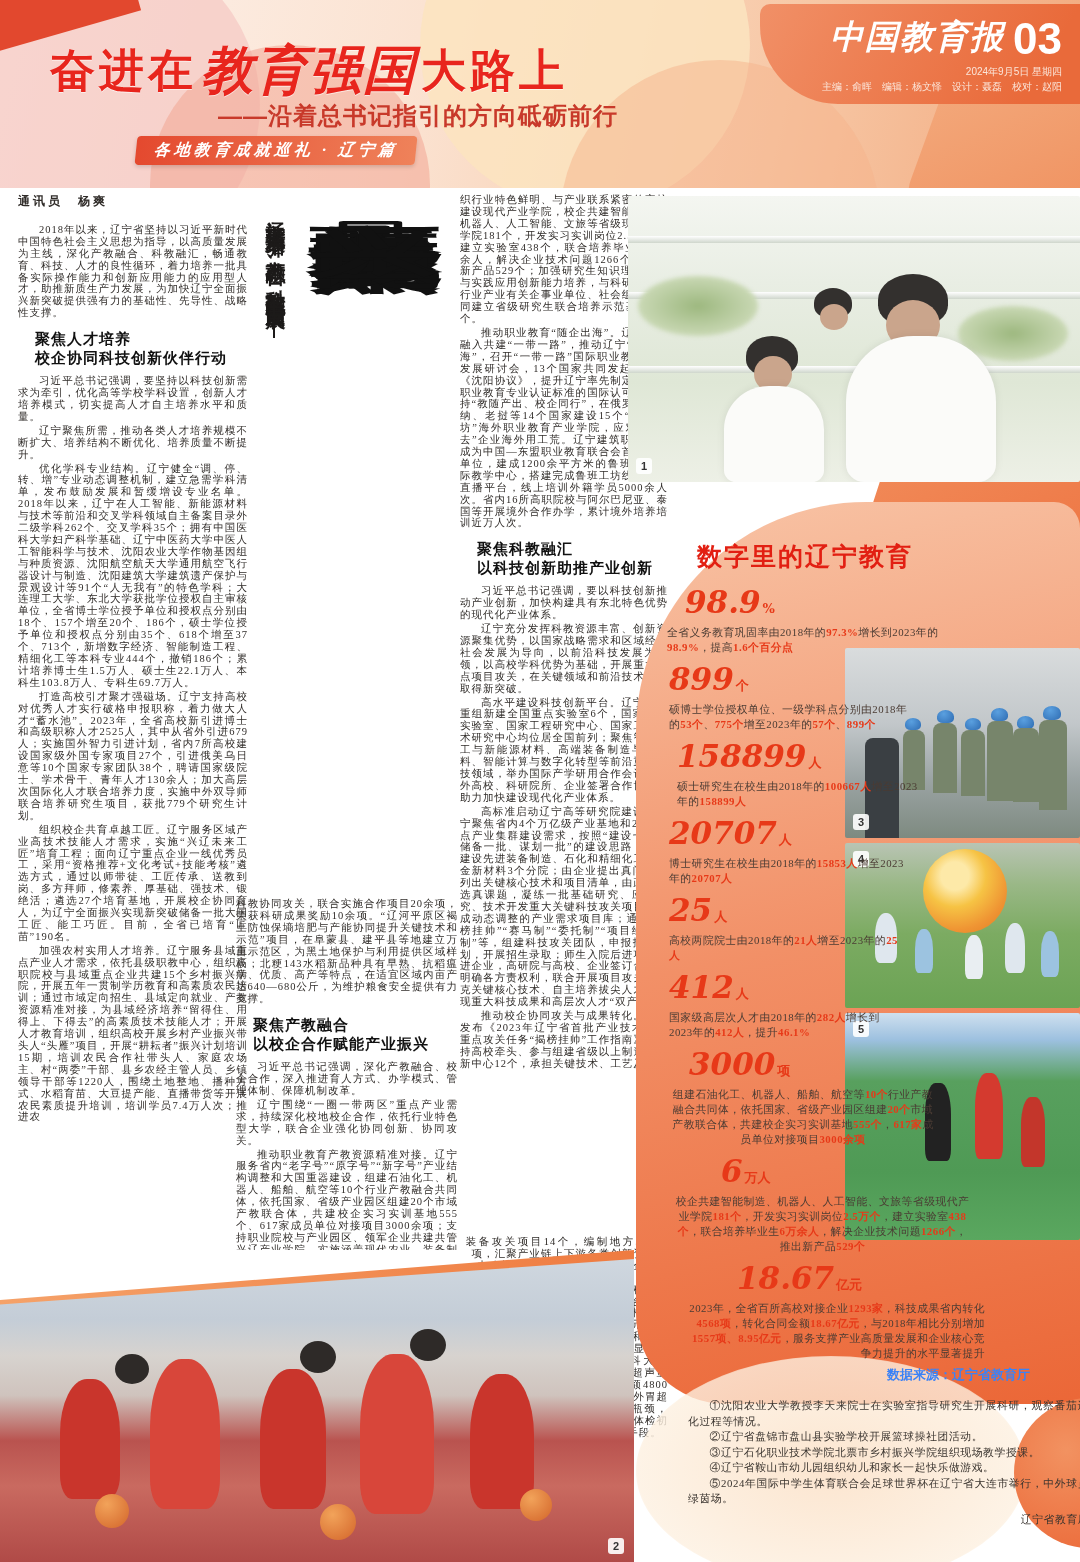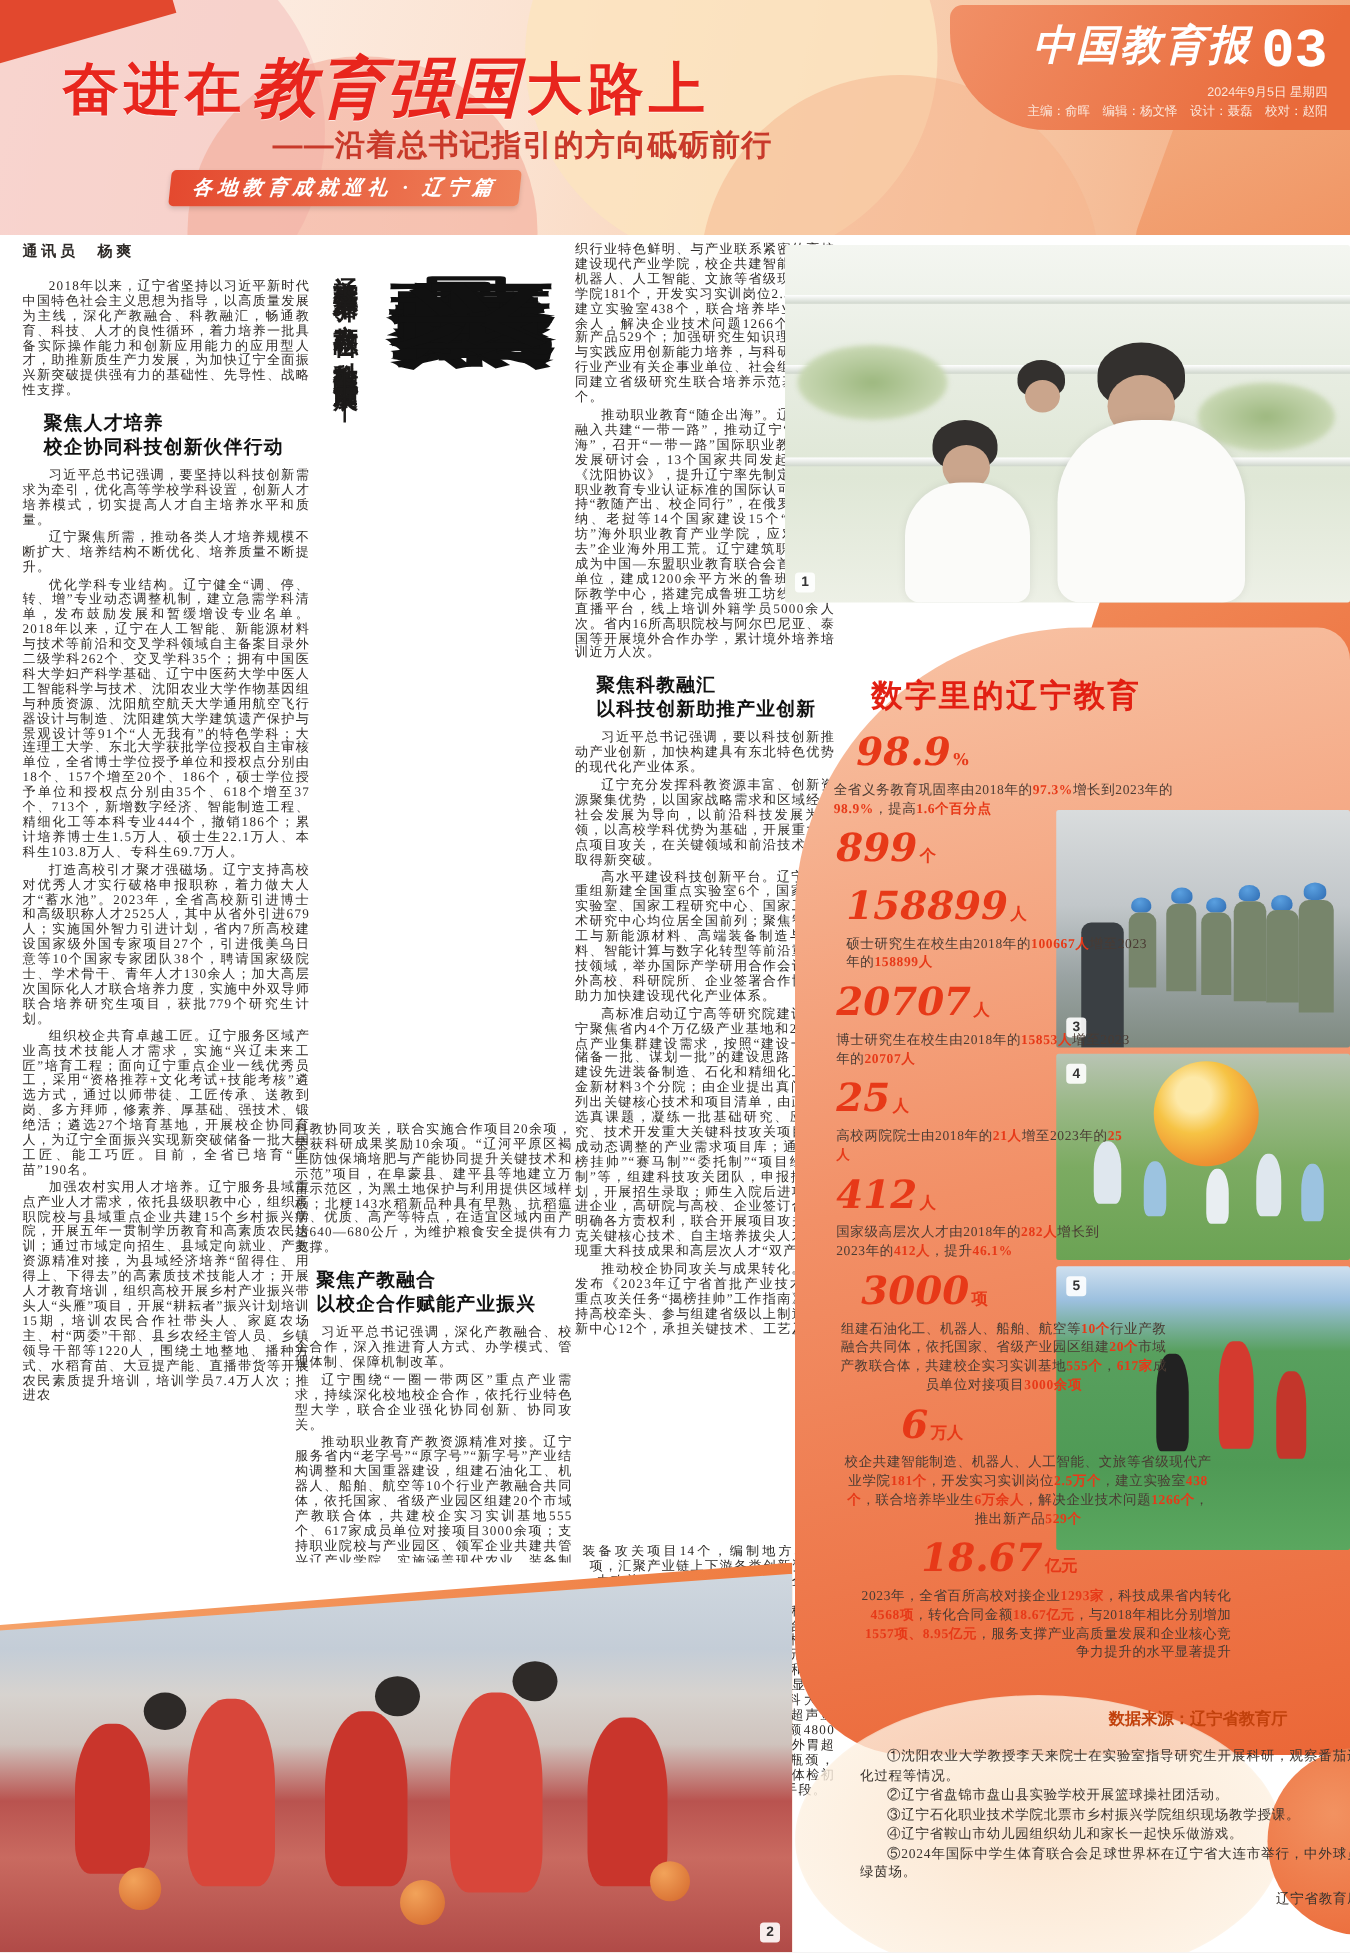--- a/index.html
+++ b/index.html
@@ -12,21 +12,21 @@
   .bn-c1{left:-70px;top:-60px;width:330px;height:330px;background:#f6c9c4;opacity:.75;}
   .bn-c2{left:150px;top:45px;width:280px;height:280px;background:#f2a694;opacity:.55;}
   .bn-c3{left:420px;top:-120px;width:330px;height:330px;background:#fbe4c0;opacity:.85;}
   .bn-c4{left:560px;top:60px;width:320px;height:320px;background:#f5b48c;opacity:.5;}
   .bn-red{position:absolute;left:-14px;top:-26px;width:150px;height:58px;background:#e2482e;transform:rotate(-16deg);}
   .bn-wedge{position:absolute;left:930px;top:40px;width:260px;height:220px;background:linear-gradient(135deg,#f4b084,#ee8551);transform:rotate(20deg);border-radius:30px;}
   .masthead{position:absolute;left:760px;top:4px;width:320px;height:100px;
             background:linear-gradient(120deg,#f19067 0%,#e96a3a 85%);
             border-radius:10px 0 0 78px;text-align:right;padding:10px 18px 0 0;box-sizing:border-box;}
   .mh-brand{font-style:italic;font-weight:700;font-size:33px;color:#fff;letter-spacing:2px;}
-  .mh-page{font-family:Liberation Mono, monospace;font-weight:700;font-size:44px;color:#fff;vertical-align:-6px;margin-left:8px;}
+  .mh-page{font-family:Liberation Sans, sans-serif;font-weight:700;font-size:44px;color:#fff;vertical-align:-6px;margin-left:8px;}
   .mh-small{font-family:"Liberation Sans",sans-serif;font-size:10px;color:#fbe6da;line-height:15px;}
   .bn-title{position:absolute;left:50px;top:34px;white-space:nowrap;color:#e8251d;
             text-shadow:0 1px 0 rgba(255,255,255,.6);}
   .bn-t1,.bn-t3{font-family:"Liberation Sans",sans-serif;font-weight:900;font-size:45px;letter-spacing:4px;}
   .bn-t2{font-style:italic;font-weight:900;font-size:52px;letter-spacing:2px;position:relative;top:2px;}
   .bn-sub{position:absolute;left:218px;top:100px;font-family:"Liberation Sans",sans-serif;
           font-weight:900;font-size:24px;color:#c8392a;letter-spacing:1px;}
   .bn-tag{position:absolute;left:136px;top:136px;padding:4px 18px;transform:skewX(-6deg);
           background:linear-gradient(90deg,#e4492f,#ef825a);color:#fff;border-radius:4px;
           font-style:italic;font-weight:700;font-size:16px;letter-spacing:4px;box-shadow:0 2px 4px rgba(0,0,0,.15);}
@@ -110,21 +110,21 @@
   .s0{padding-left:30px;} .s0 .stat-desc{width:290px;margin-left:-18px;}
   .s1{padding-left:14px;} .s1 .stat-desc{width:240px;}
   .s2{padding-left:22px;} .s2 .stat-desc{width:250px;}
   .s3{padding-left:14px;} .s3 .stat-desc{width:240px;}
   .s4{padding-left:14px;} .s4 .stat-desc{width:230px;}
   .s5{padding-left:14px;} .s5 .stat-desc{width:225px;}
   .s6{padding-left:34px;} .s6 .stat-desc{width:268px;margin-left:-20px;text-align:center;}
   .s7{padding-left:66px;} .s7 .stat-desc{width:295px;margin-left:-46px;text-align:center;}
   .s8{padding-left:82px;} .s8 .stat-desc{width:300px;margin-left:-52px;text-align:right;}
   .stats-src{position:absolute;left:700px;top:1366px;width:330px;text-align:right;
-        font-family:"Liberation Sans",sans-serif;font-weight:700;font-size:13px;color:#c2410c;}
+        font-family:"Liberation Sans",sans-serif;font-weight:700;font-size:13px;color:#3b82f6;}
   
   .captions{position:absolute;left:688px;top:1398px;width:424px;font-size:10.8px;
         line-height:15.5px;letter-spacing:.6px;color:#39332e;text-align:justify;}
   .captions .cap{margin:0;text-indent:2em;}
   .cap-credit{text-align:right;margin-top:5px;font-size:10.8px;color:#39332e;}
 </style>
 </head>
 <body>
 
 <div class="page">
@@ -274,20 +274,21 @@
   </div>
 
   <div class="stats">
     <div class="stats-title">数字里的辽宁教育</div>
     <div class="stat s0">
       <div class="stat-val"><span>98.9</span><span class="unit">%</span></div>
       <div class="stat-desc"><span>全省义务教育巩固率由2018年的</span><span class="hl">97.3%</span><span>增长到2023年的</span><span class="hl">98.9%</span><span>，提高</span><span class="hl">1.6个百分点</span></div>
     </div>
     <div class="stat s1">
       <div class="stat-val"><span>899</span><span class="unit">个</span></div>
+      <div class="stat-desc"><span>硕博士学位授权单位、一级学科点分别由2018年的</span><span class="hl">53个</span><span>、</span><span class="hl">775个</span><span>增至2023年的</span><span class="hl">57个</span><span>、</span><span class="hl">899个</span></div>
     </div>
     <div class="stat s2">
       <div class="stat-val"><span>158899</span><span class="unit">人</span></div>
       <div class="stat-desc"><span>硕士研究生在校生由2018年的</span><span class="hl">100667人</span><span>增至2023年的</span><span class="hl">158899人</span></div>
     </div>
     <div class="stat s3">
       <div class="stat-val"><span>20707</span><span class="unit">人</span></div>
       <div class="stat-desc"><span>博士研究生在校生由2018年的</span><span class="hl">15853人</span><span>增至2023年的</span><span class="hl">20707人</span></div>
     </div>
     <div class="stat s4">

